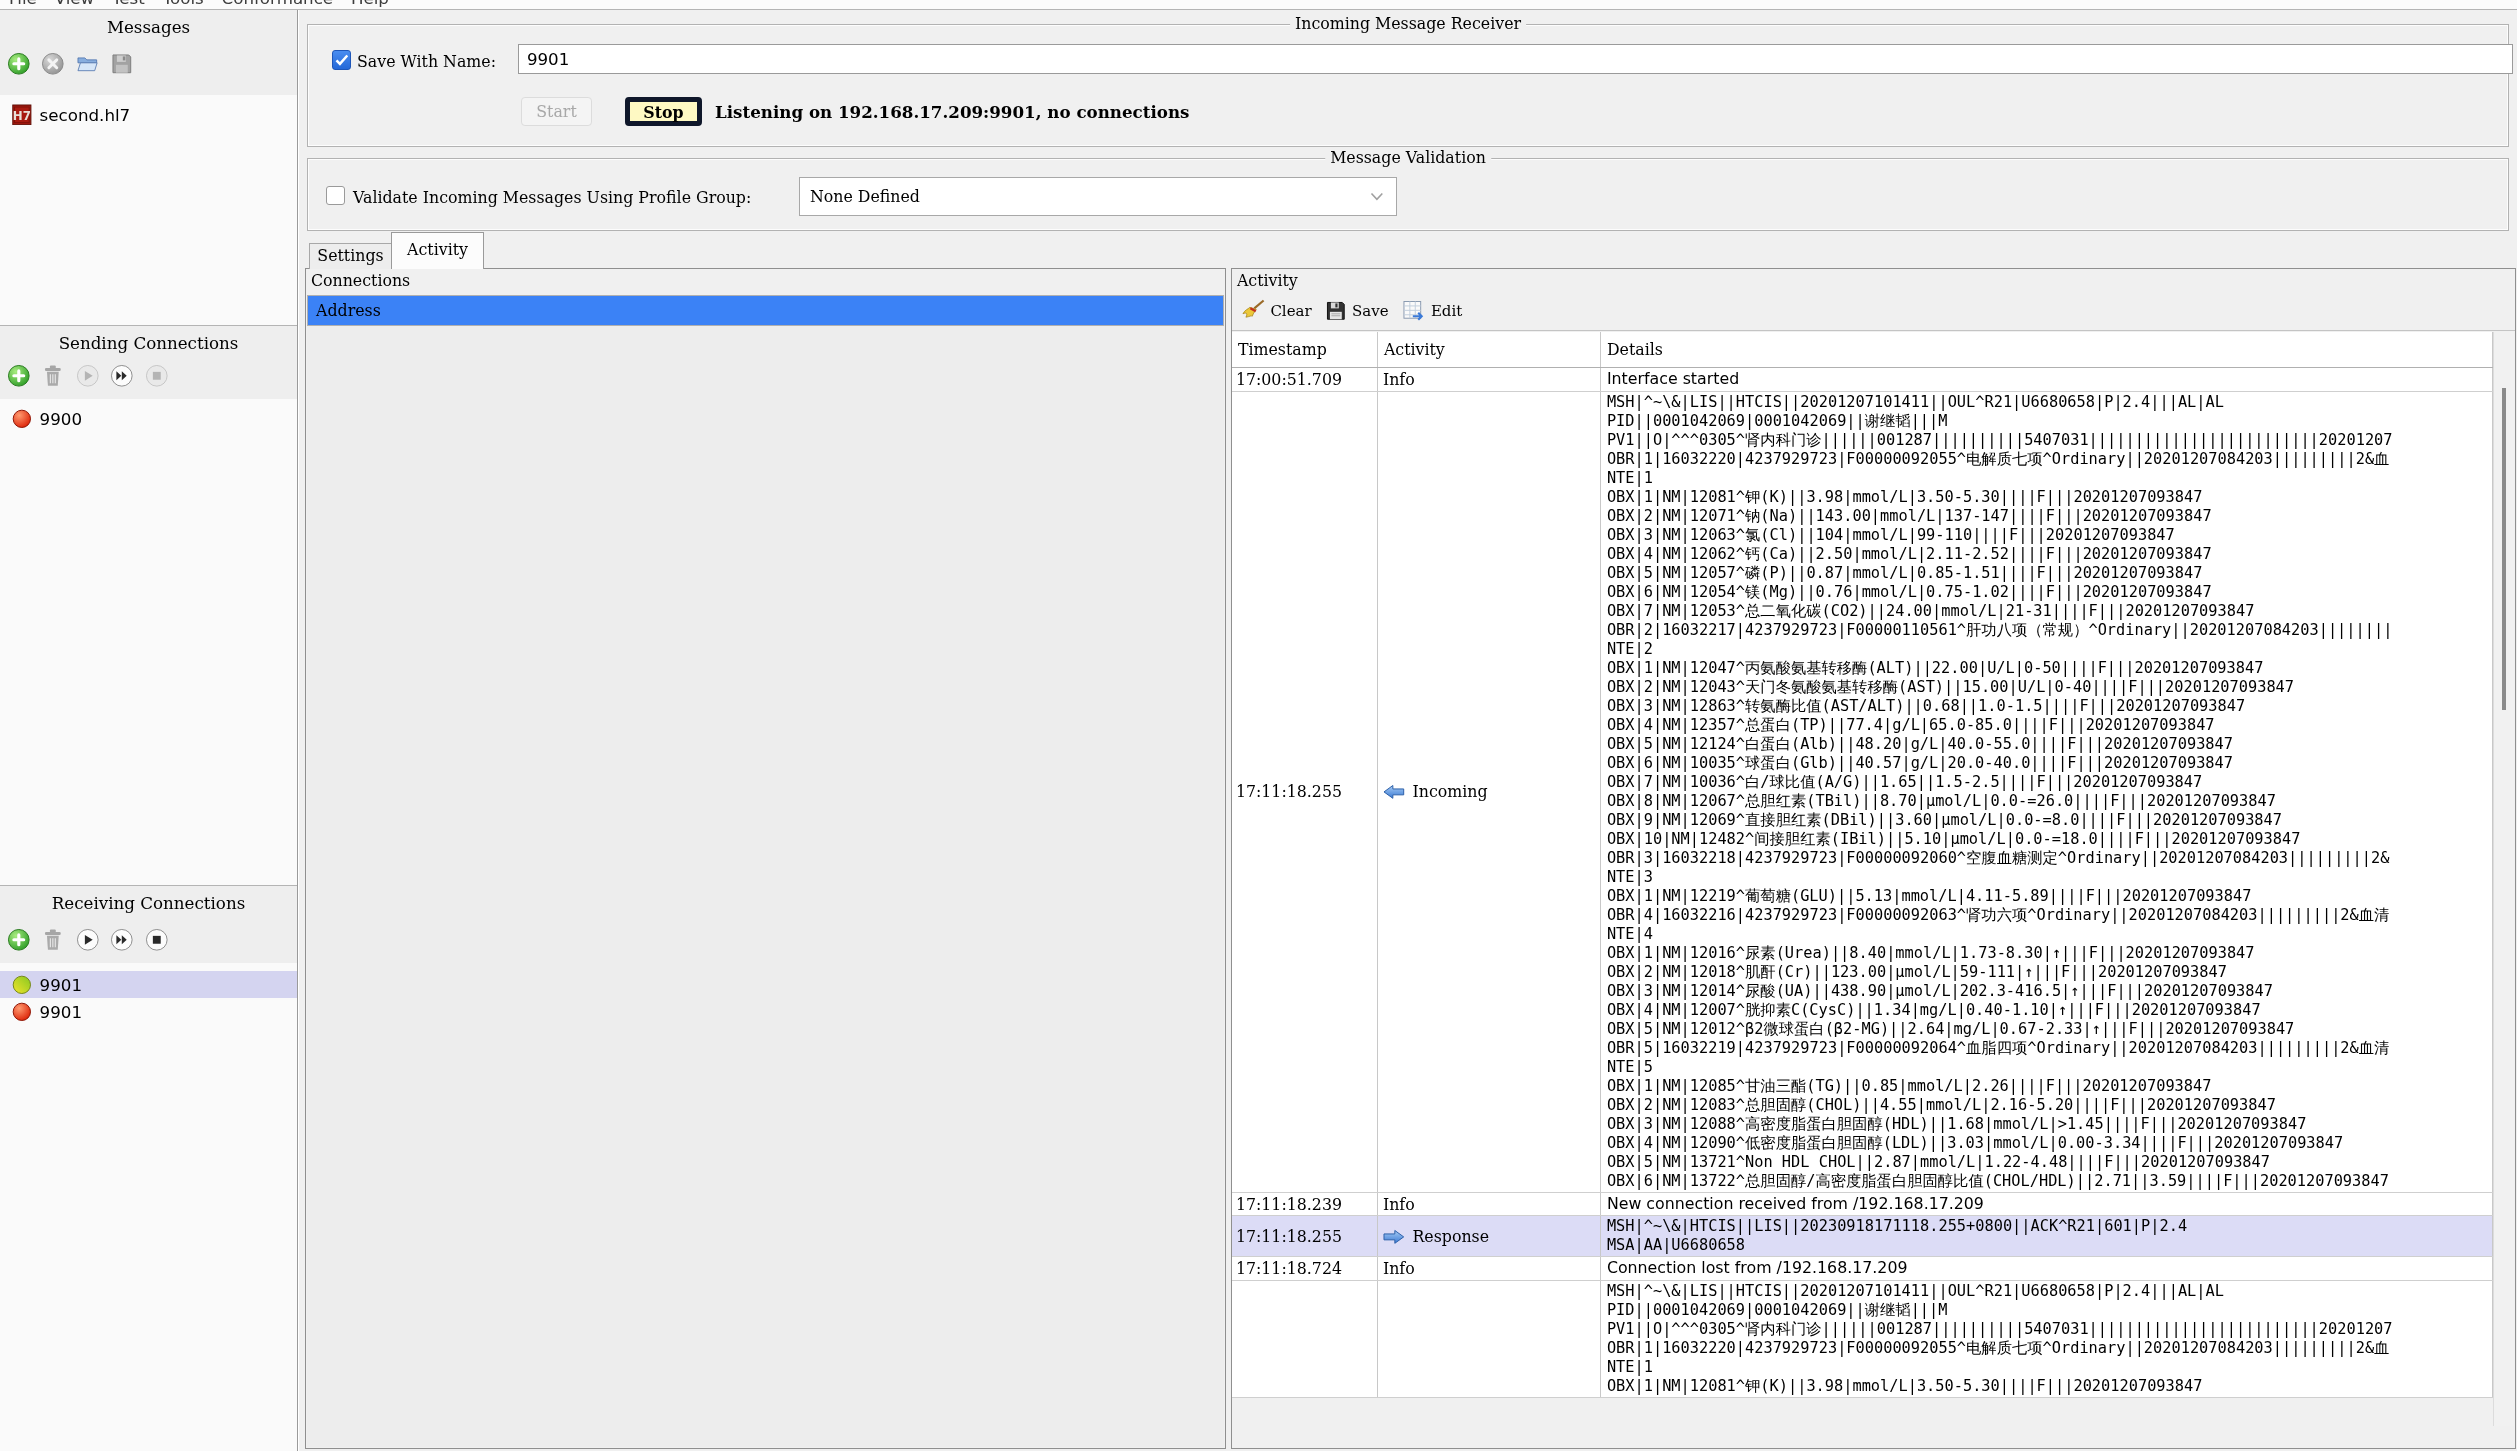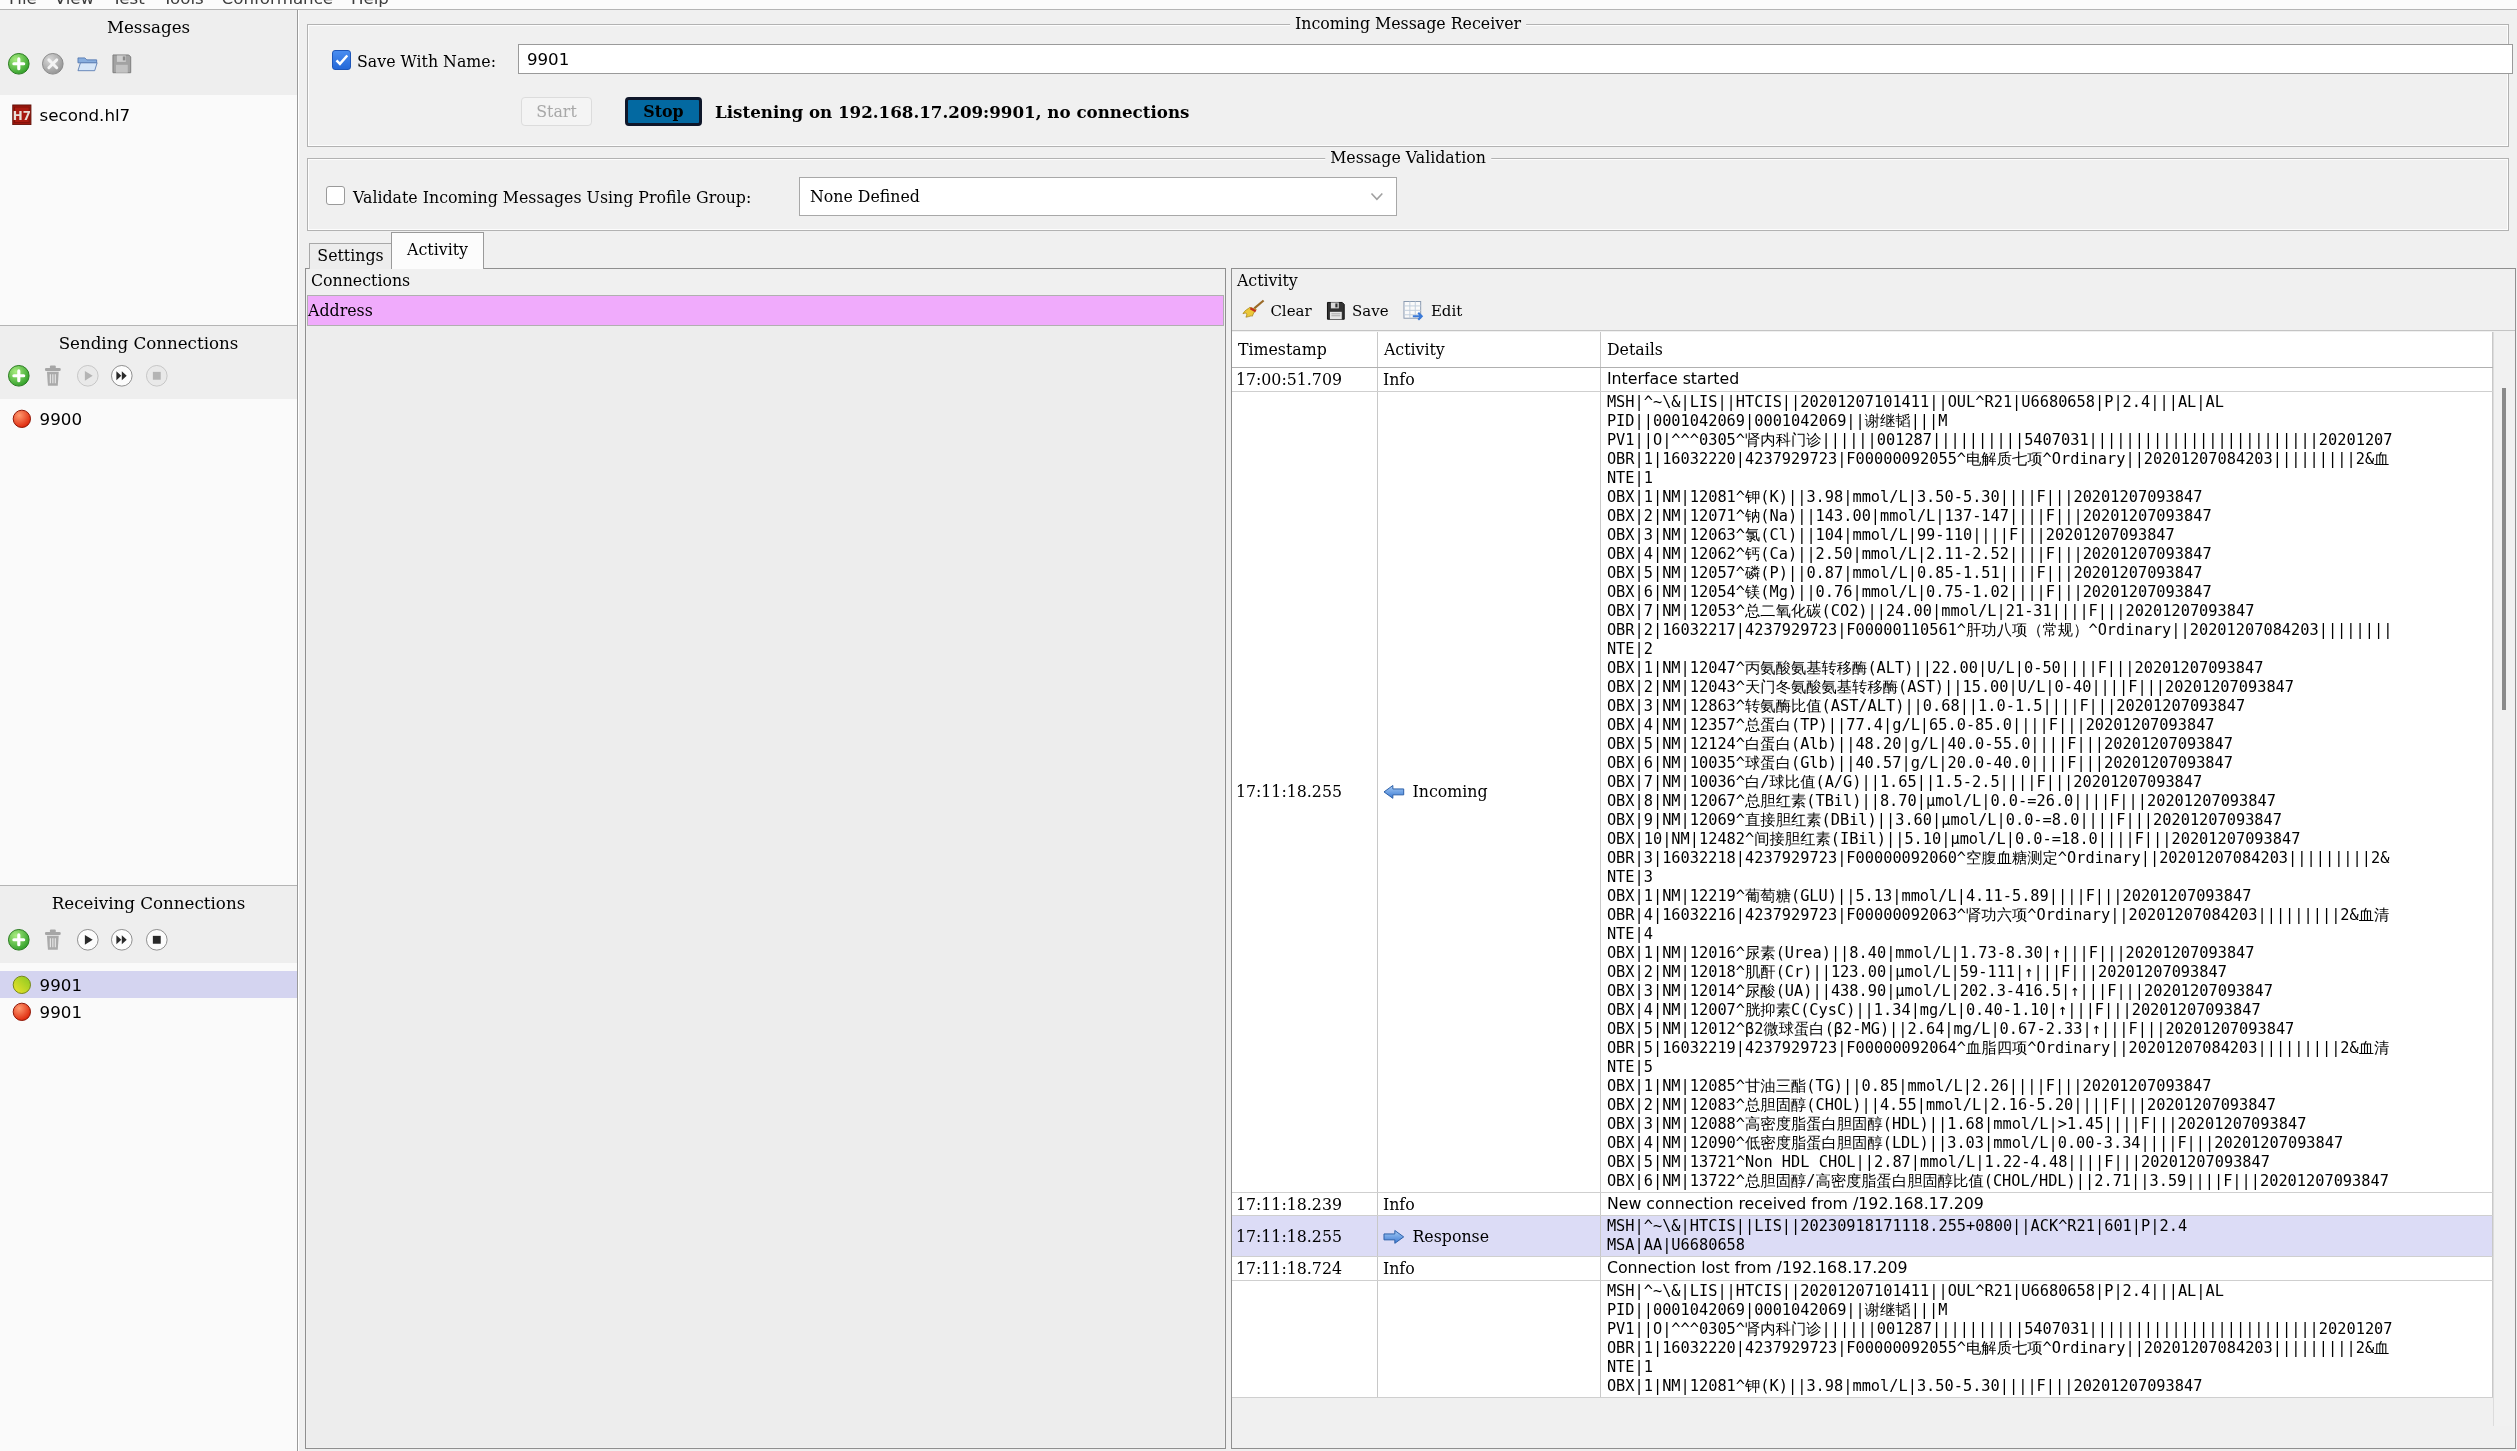--- a/index.html
+++ b/index.html
@@ -30,39 +30,39 @@
   .g1{left:307px;top:23.6px;width:2200px;height:121px;}
   .g2{left:307px;top:158px;width:2200px;height:71px;}
   .cb{position:absolute;width:17.7px;height:17.7px;border-radius:3px;display:flex;align-items:center;justify-content:center;}
   .cb.checked{background:linear-gradient(#4a8df0,#2468d8);border:1px solid #1e56b8;}
   .cb.un{background:#fff;border:1px solid #9a9a9a;}
   .lbl{position:absolute;font-size:15.8px;white-space:nowrap;}
   .namefield{position:absolute;left:210px;top:19.7px;width:1985px;height:27.6px;border:1px solid #9a9a9a;
              background:#fff;font-family:"DejaVu Sans","Liberation Sans",sans-serif;font-size:16.7px;padding:0 0 0 7.9px;}
   .btn{position:absolute;height:29.6px;border-radius:3.9px;font-family:"DejaVu Serif",serif;font-size:15.8px;}
   .btn.start{left:213px;top:72px;width:71px;background:#f4f4f4;border:1px solid #dcdcdc;color:#a8a8a8;}
-  .btn.stop{left:317px;top:72px;width:77px;background:#0369a1;border:3px solid #0f172a;color:#000;font-weight:bold;}
+  .btn.stop{left:317px;top:72px;width:77px;background:#fef9c3;border:5px solid #0f172a;color:#000;font-weight:bold;}
   .listening{position:absolute;left:407px;top:77px;font-size:16.7px;font-weight:bold;white-space:nowrap;}
   .combo{position:absolute;left:491px;top:17.7px;width:596px;height:37px;background:#fff;border:1px solid #a8a8a8;
          display:flex;align-items:center;font-size:15.8px;}
   .combo .val{padding-left:9.9px;flex:1;}
   .combo .chev{margin-right:11.8px;display:inline-flex;}
   
   .tab{position:absolute;text-align:center;font-size:15.8px;z-index:3;}
   .tab-settings{left:309px;top:243px;width:81px;height:24.6px;line-height:24.6px;background:#ededed;
                 border:1px solid #a8a8a8;border-bottom:none;}
   .tab-activity{left:391px;top:232px;width:91px;height:36px;line-height:33px;background:#fcfcfc;
                 border:1px solid #9a9a9a;border-bottom:none;}
   
   .panel{position:absolute;top:268px;height:1179px;border:1px solid #8f8f8f;background:#f0f0f0;}
   .panel.conn{left:305px;width:919px;}
   .panel.actp{left:1231px;width:1283px;}
   .ptitle{position:absolute;left:4.9px;top:2px;font-size:15.8px;}
-  .addr-head{position:absolute;left:1px;right:1px;top:25.6px;height:31.5px;background:#f0abfc;
-             border:1px solid #b0b0b0;font-size:15.8px;display:flex;align-items:center;padding-left:0;box-sizing:border-box;}
+  .addr-head{position:absolute;left:1px;right:1px;top:25.6px;height:31.5px;background:#3b82f6;
+             border:1px solid #b0b0b0;font-size:15.8px;display:flex;align-items:center;padding-left:8px;box-sizing:border-box;}
   .conn-body{position:absolute;left:1px;right:1px;top:57px;bottom:1px;background:#ededed;}
   .atoolbar{position:absolute;left:0;right:0;top:23.6px;height:37px;display:flex;align-items:center;gap:13.8px;
             padding-left:7.9px;border-bottom:1px solid #c4c4c4;}
   .tool{display:inline-flex;align-items:center;gap:4.9px;font-size:15px;}
   
   .atable{position:absolute;left:0;top:63px;width:1261px;background:transparent;}
   .ahead{display:flex;background:#fff;border-bottom:1px solid #b0b0b0;height:35px;}
   .hcell{font-size:15.8px;line-height:35px;padding-left:5.9px;box-sizing:border-box;
          font-family:"DejaVu Serif","Liberation Serif",serif;}
   .cell{border-right:1px solid #c8c8c8;box-sizing:border-box;}

